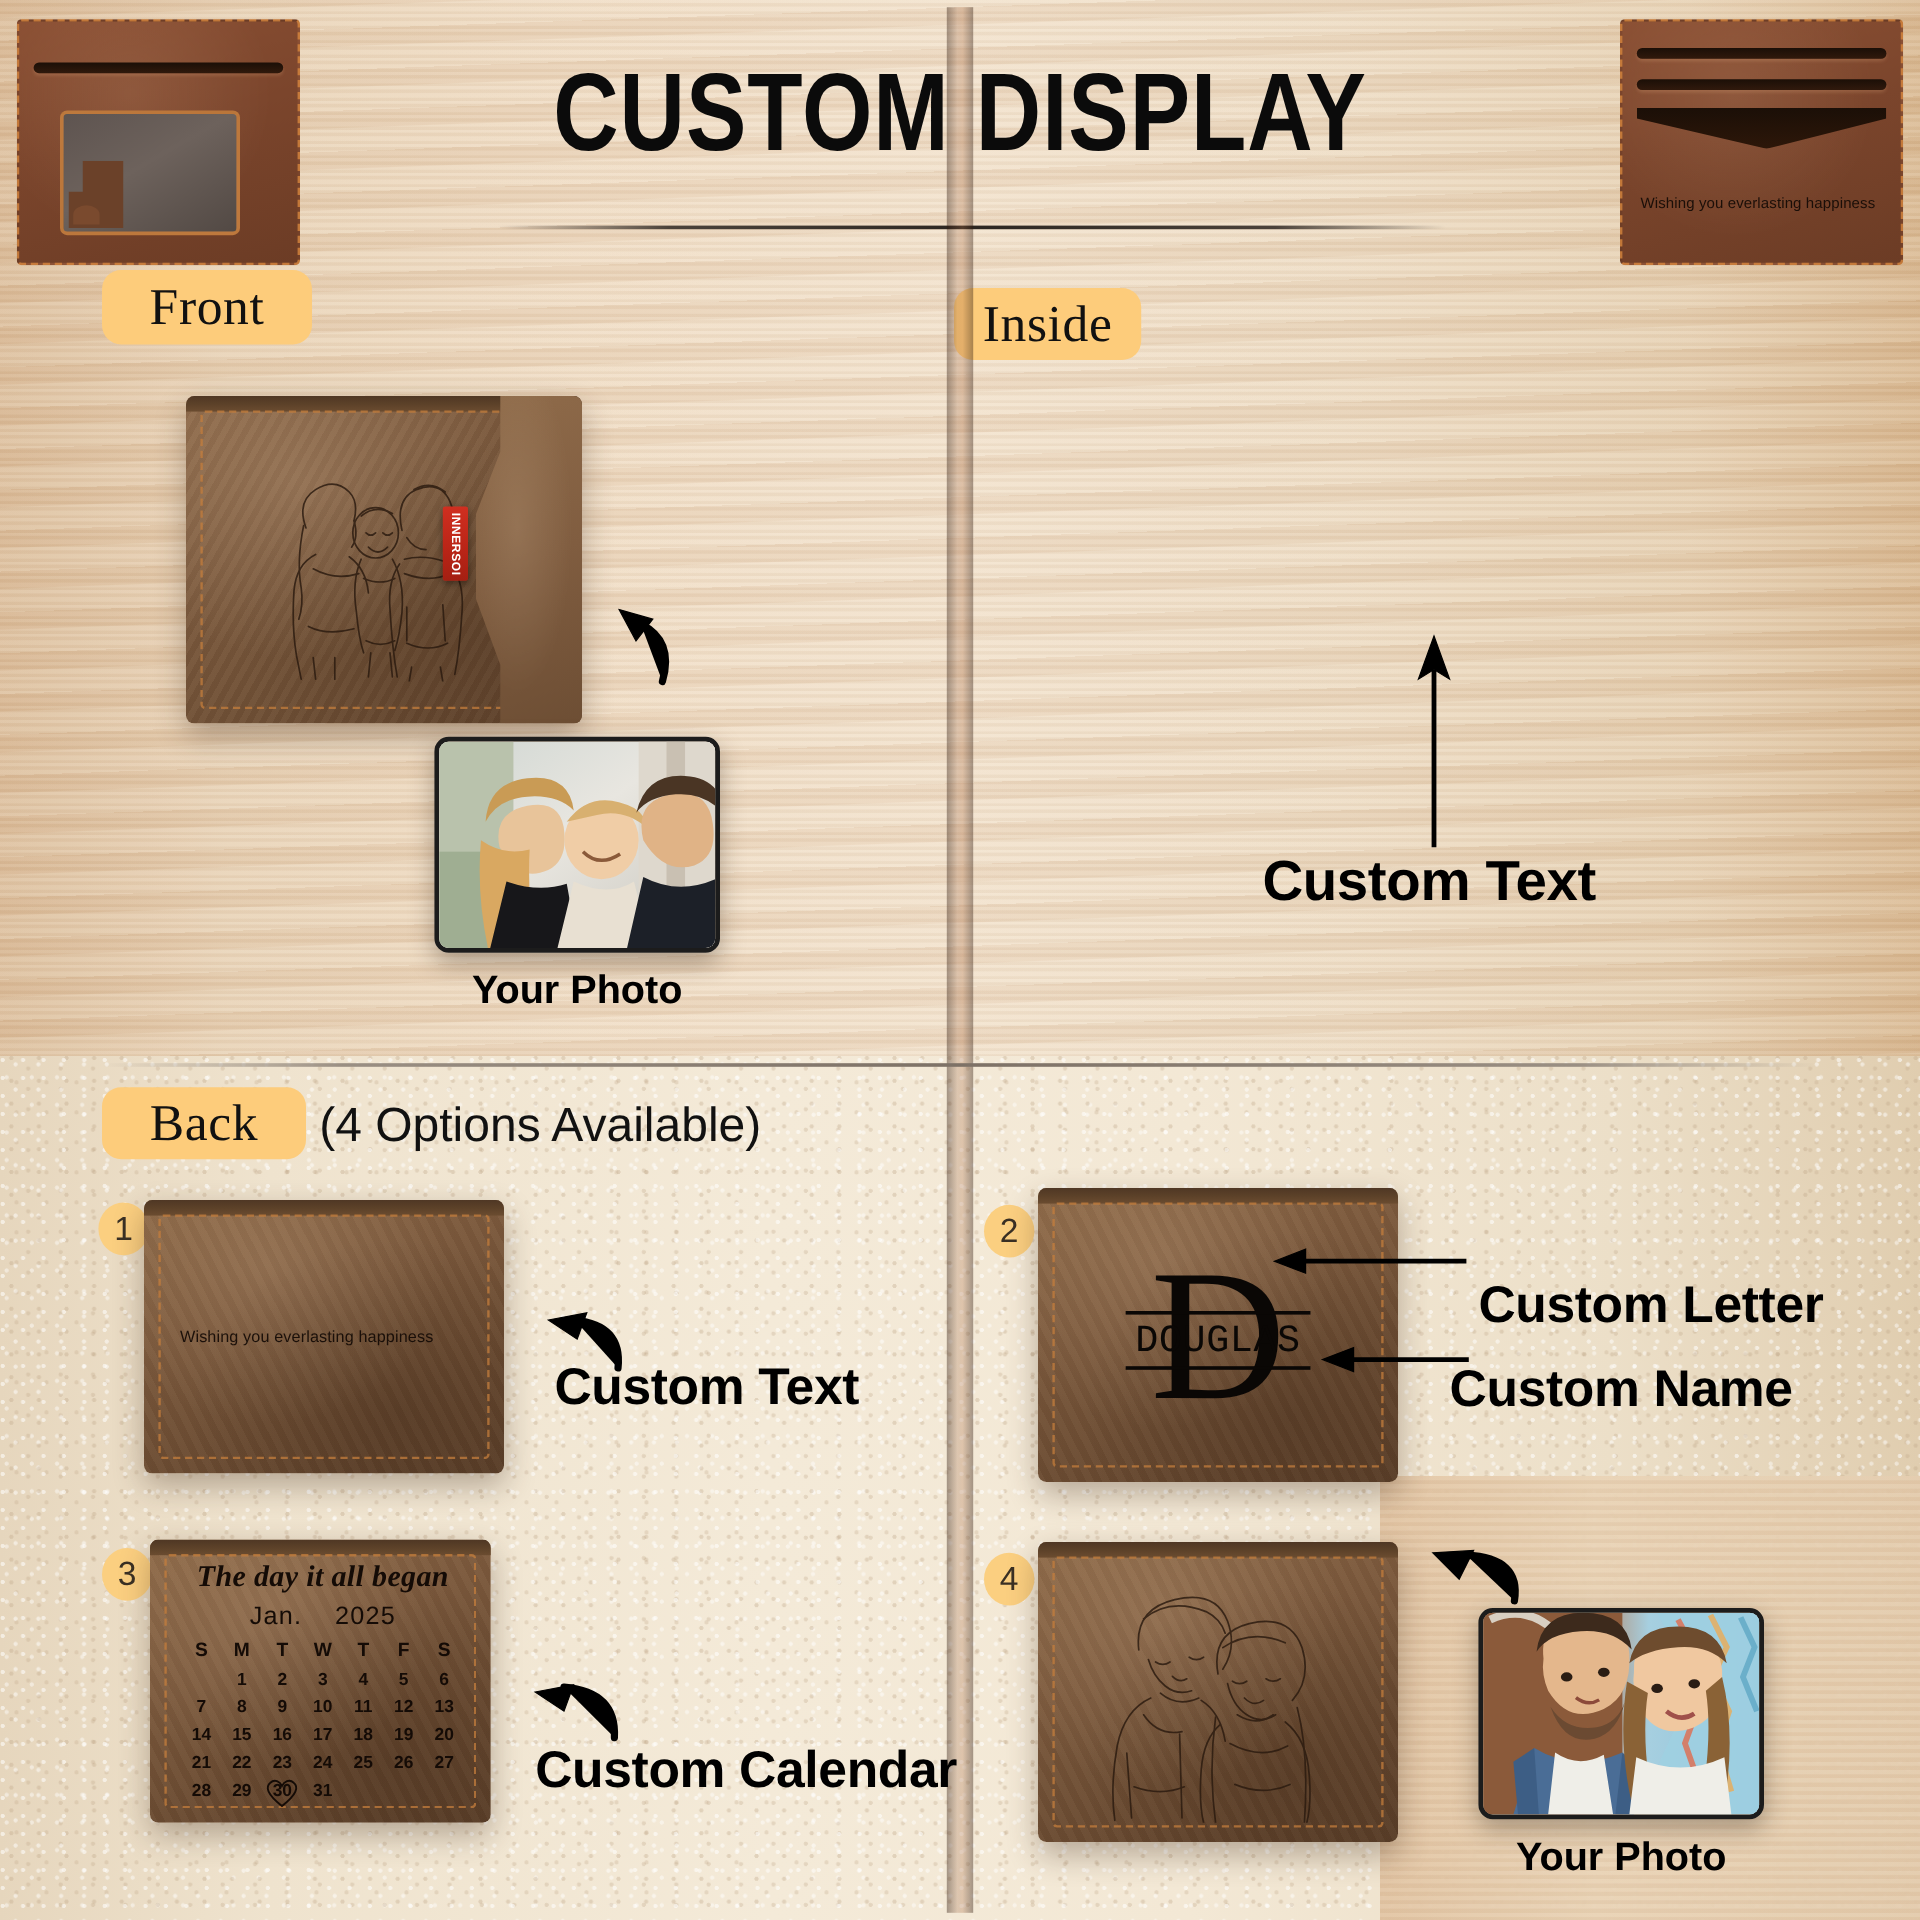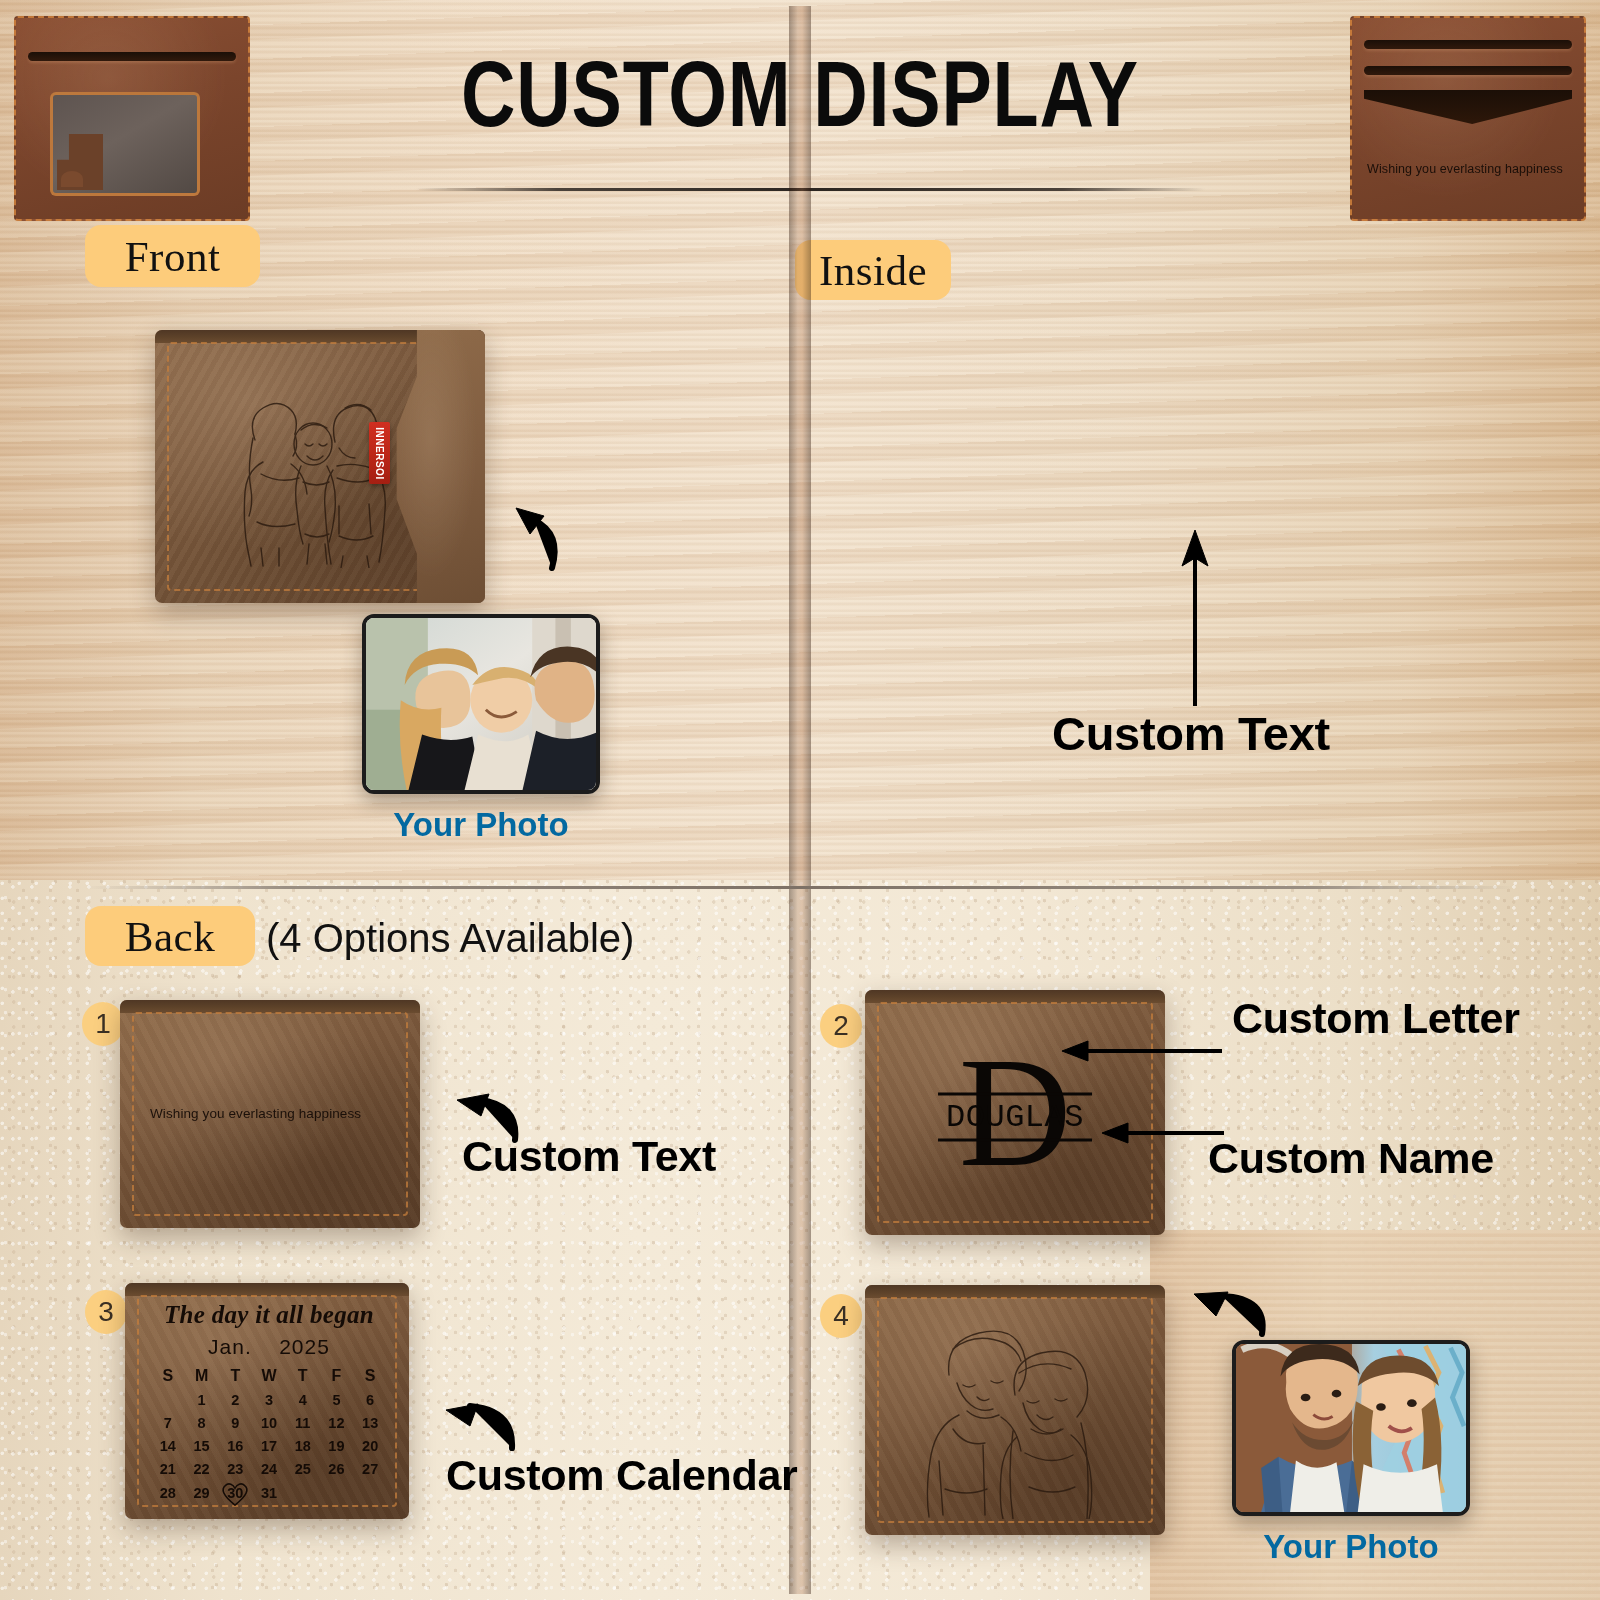--- a/index.html
+++ b/index.html
@@ -73,21 +73,21 @@
   }
   .plain-label {
     position: absolute; color: #111; font-size: 40px; font-weight: 400;
     white-space: nowrap;
   }
   .callout {
     position: absolute; color: #000; font-weight: 700; white-space: nowrap;
     font-size: 43px; letter-spacing: -.3px;
   }
   .caption {
-    position: absolute; color: #0369a1; font-weight: 700; font-size: 33px;
+    position: absolute; color: #000000; font-weight: 700; font-size: 33px;
     white-space: nowrap; text-align: center;
   }
   .num-badge {
     position: absolute; width: 42px; height: 44px; border-radius: 50%;
     background: #fbcf80; color: #3a3024; font-size: 28px;
     display: flex; align-items: center; justify-content: center;
   }
 
   
   .wallet {
@@ -414,21 +414,21 @@
     <div class="mono-band">
       <div class="mono-name">DOUGLAS</div>
     </div>
   </div>
   <div class="arrow" style="left:1062px; top:1040px;">
     <svg width="160" height="22" viewBox="0 0 160 22">
       <line x1="160" y1="11" x2="22" y2="11" stroke="#000" stroke-width="4"></line>
       <path d="M0 11 L26 1 L26 21 Z"></path>
     </svg>
   </div>
-  <div class="callout" style="left:1232px; top:994px;">Custom Letter</div>
+  <div class="callout" style="left:1232px; top:1064px;">Custom Letter</div>
   <div class="arrow" style="left:1102px; top:1122px;">
     <svg width="122" height="22" viewBox="0 0 122 22">
       <line x1="122" y1="11" x2="22" y2="11" stroke="#000" stroke-width="4"></line>
       <path d="M0 11 L26 1 L26 21 Z"></path>
     </svg>
   </div>
   <div class="callout" style="left:1208px; top:1134px;">Custom Name</div>
 
   <div class="num-badge" style="left:85px; top:1290px;">3</div>
   <div class="wallet leather-b" id="back3">

